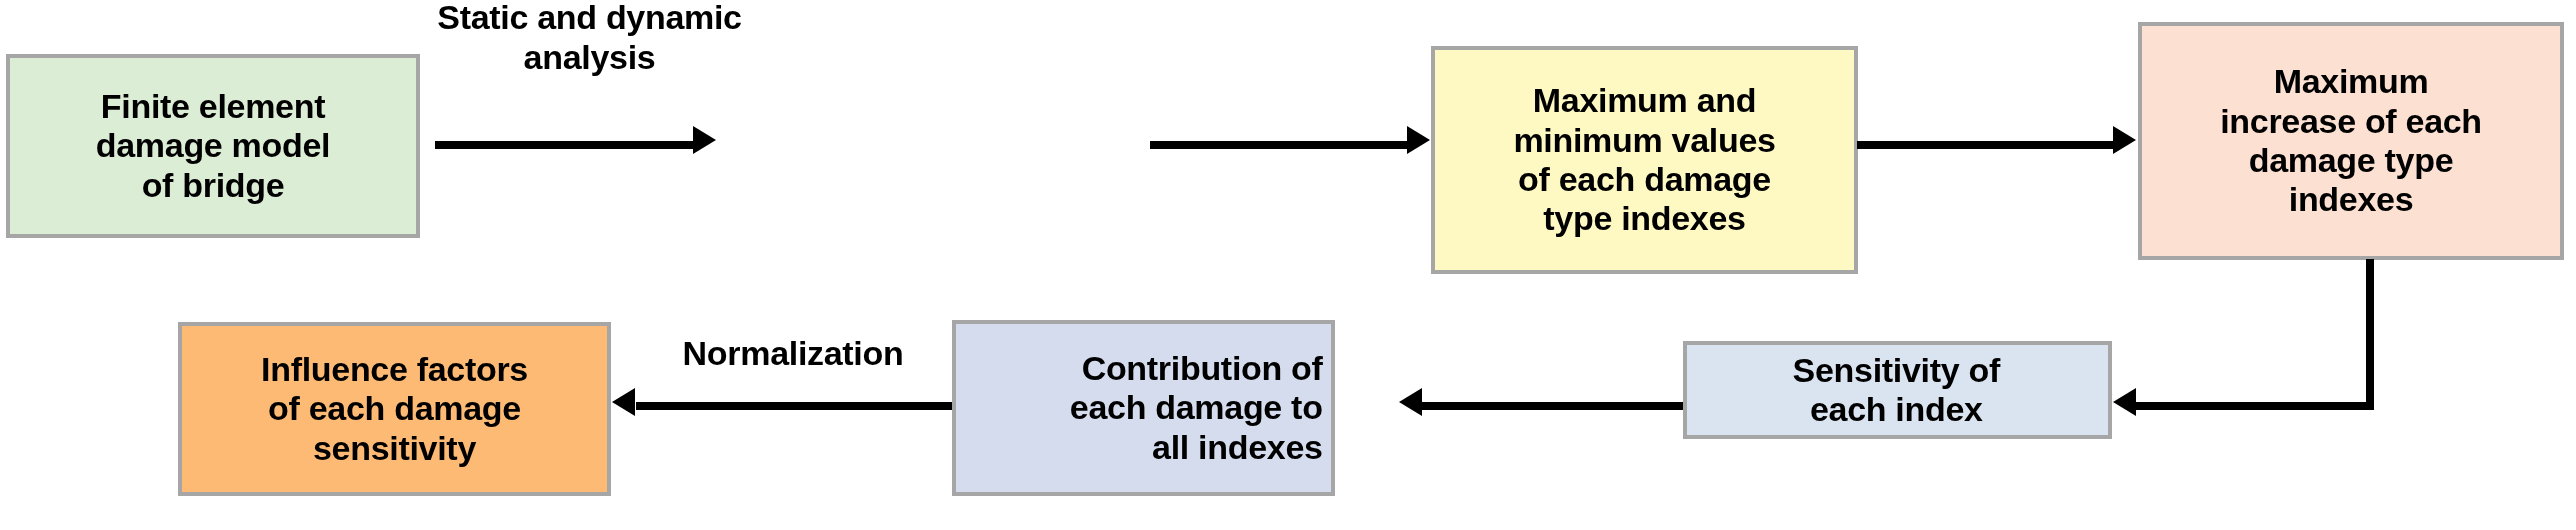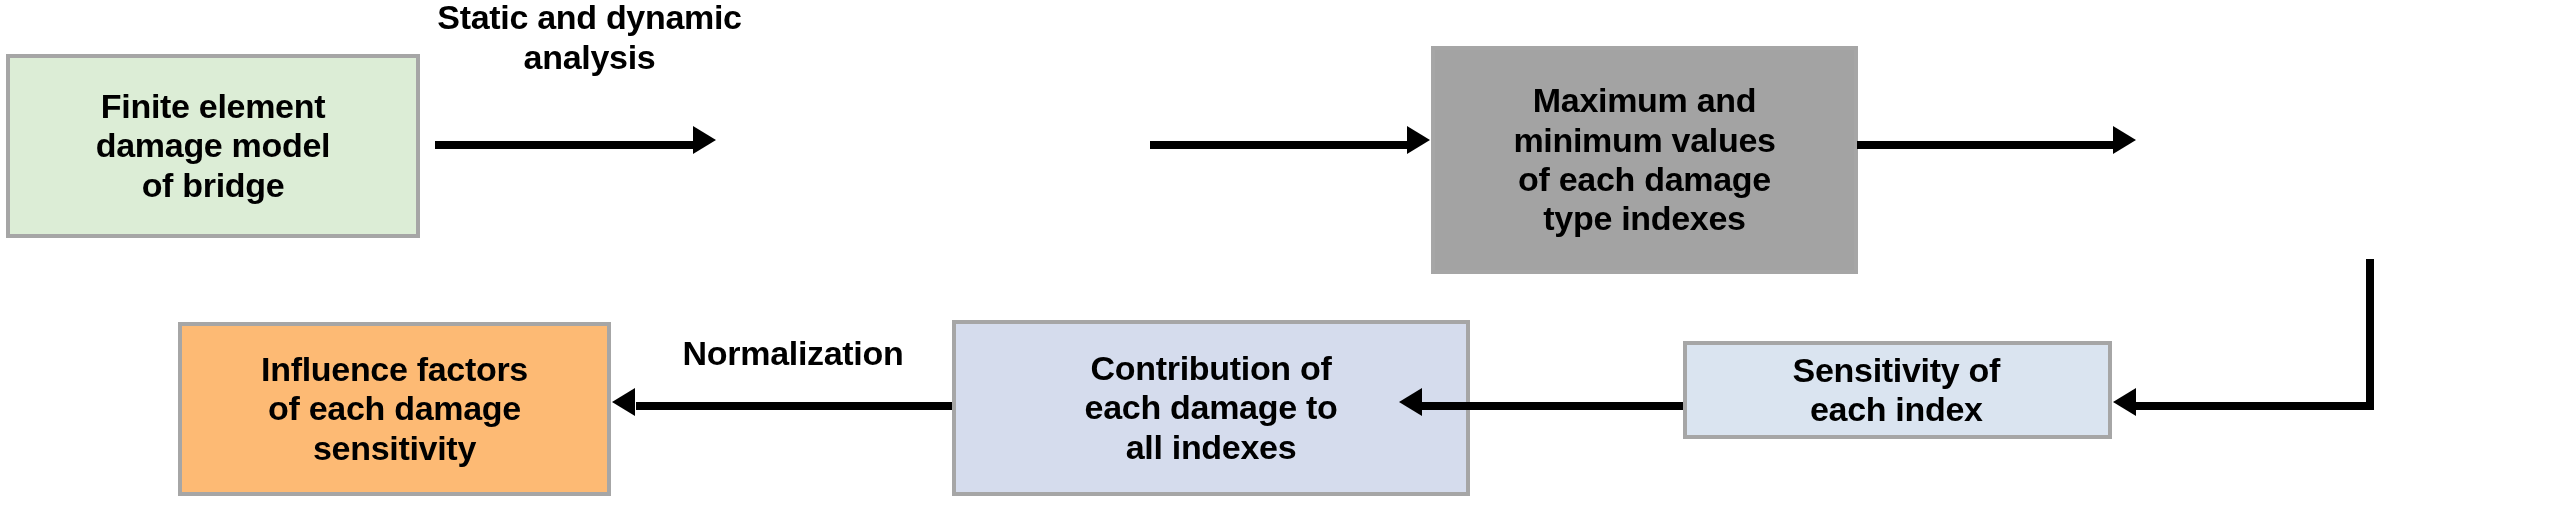--- a/index.html
+++ b/index.html
@@ -22,21 +22,21 @@
     padding:3.3px 8.4px;
   }
   .node span{display:block;width:100%;}
 
   
   #n-fem        {left:6px;  top:54px;  width:414px; height:184px; background:#dcedd6;}
   #n-change     {left:717px; top:55px;  width:433px; height:182px; background:#fdeec9;}
   #n-maxmin     {left:1431px;top:46px;  width:427px; height:228px; background:#ededed;}
   #n-maxinc     {left:2138px;top:22px;  width:426px; height:238px; background:#fce0d2;}
   #n-influence  {left:178px; top:322px; width:433px; height:174px; background:#d0d0d0;}
-  #n-contrib    {left:952px;top:320px; width:518px; height:176px; background:#d5dced;}
+  #n-contrib    {left:952px;top:320px; width:383px; height:176px; background:#d5dced;text-align:right;}
   #n-sens       {left:1683px;top:341px; width:429px; height:98px; background:#dae4f0;}
 
   
   .edge-line{position:absolute;background:#000000;}
   .h-line{height:7.5px;}
   .v-line{width:7.5px;}
 
   .arrow-head{position:absolute;width:0;height:0;}
   .arrow-right{
     border-top:14.2px solid transparent;
@@ -88,27 +88,33 @@
 
 <div id="canvas" style="background: rgb(255, 255, 255);">
 
   <div class="node" id="n-fem" style="background: rgb(220, 237, 214); border-color: rgb(166, 166, 166);">
     <span style="white-space: pre-line;">Finite element
 damage model
 of bridge</span>
   </div>
 
 
-  <div class="node" id="n-maxmin" style="background: #a3a3a3; border-color: rgb(166, 166, 166);">
+  <div class="node" id="n-maxmin" style="background: #fef9c3; border-color: rgb(166, 166, 166);">
     <span style="white-space: pre-line;">Maximum and
 minimum values
 of each damage
 type indexes</span>
   </div>
 
+  <div class="node" id="n-maxinc" style="background: rgb(252, 224, 210); border-color: rgb(166, 166, 166);">
+    <span style="white-space: pre-line;">Maximum
+increase of each
+damage type
+indexes</span>
+  </div>
 
   <div class="node" id="n-influence" style="background: #fdba74; border-color: rgb(166, 166, 166);">
     <span style="white-space: pre-line;">Influence factors
 of each damage
 sensitivity</span>
   </div>
 
   <div class="node" id="n-contrib" style="background: rgb(213, 220, 237); border-color: rgb(166, 166, 166);">
     <span style="white-space: pre-line;">Contribution of
 each damage to

